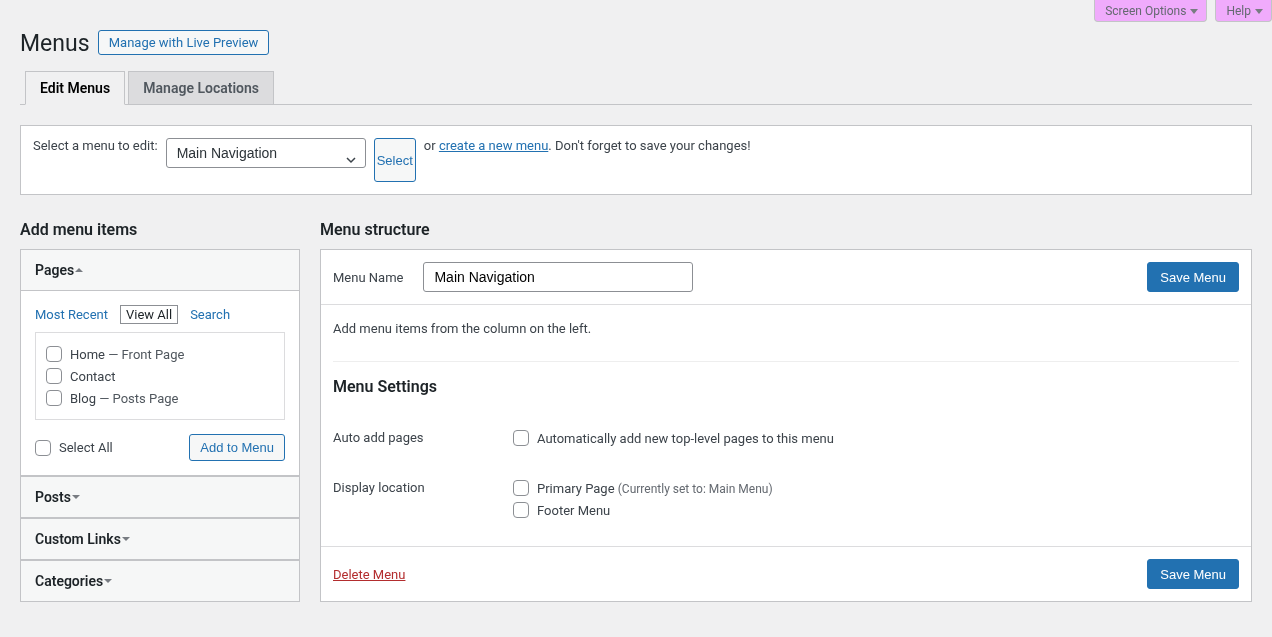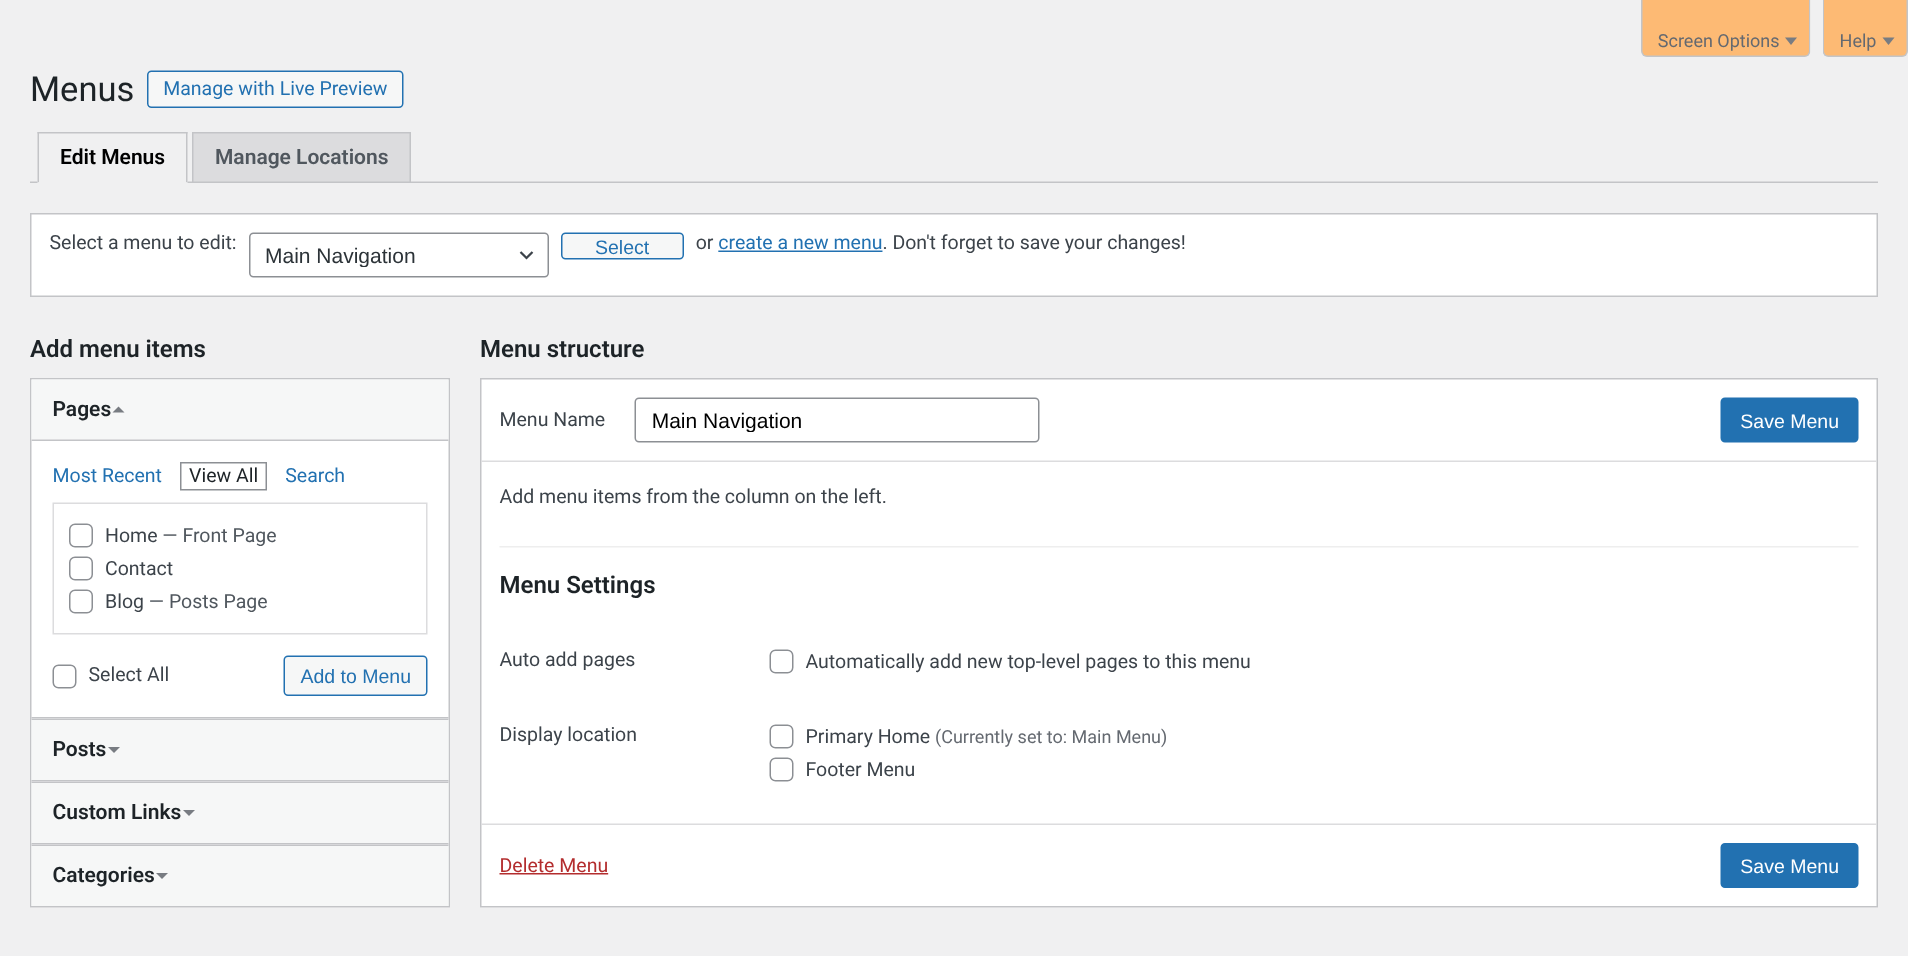--- a/index.html
+++ b/index.html
@@ -12,24 +12,24 @@
     }
     .wrap { padding: 0 20px 20px; }
     .top-meta {
       display: flex;
       justify-content: flex-end;
       padding-right: 0;
       margin-right: 0;
     }
     .top-tab {
       border: 1px solid #c3c4c7;
-      background: #fdba74;
+      background: #f0abfc;
       color: #646970;
       font-size: 12px;
-      padding: 20px 8px 3px 10px;
+      padding: 4px 8px 3px 10px;
       border-top: none;
       border-radius: 0 0 4px 4px;
       margin-left: 8px;
       display: flex;
       align-items: center;
       gap: 4px;
       cursor: pointer;
     }
     .caret-down {
       width: 0; height: 0;
@@ -101,22 +101,22 @@
     }
     .select-wrap { position: relative; display: inline-block; }
     .select-wrap .chevron {
       position: absolute; right: 9px; top: 50%; transform: translateY(-50%);
       pointer-events: none;
     }
     .btn-secondary {
       border: 1px solid #2271b1;
       color: #2271b1;
       background: #f6f7f7;
-      padding: 0 22px;
-      height: 18px;
+      padding: 0 2px;
+      height: 44px;
       font-size: 13px;
       border-radius: 3px;
       cursor: pointer;
     }
     a.wp-link { color: #2271b1; text-decoration: underline; cursor: pointer; }
     .columns { display: flex; gap: 20px; margin-top: 25px; }
     .col-left { width: 280px; flex-shrink: 0; }
     .col-right { flex: 1; }
     h2.section-header {
       font-size: 16px;
@@ -373,21 +373,21 @@
                   <span>Automatically add new top-level pages to this menu</span>
                 </label>
               </div>
             </div>
             <div class="setting-row">
               <div class="setting-label">Display location</div>
               <div class="setting-value">
                 <label class="check-label">
                   <input type="checkbox" class="wp-checkbox" style="">
                   <span>
-                    <span>Primary Home</span>
+                    <span>Primary Page</span>
                     <span class="muted">(Currently set to: Main Menu)</span>
                   </span>
                 </label>
                 <label class="check-label">
                   <input type="checkbox" class="wp-checkbox" style="">
                   <span>Footer Menu</span>
                 </label>
               </div>
             </div>
           </div>

